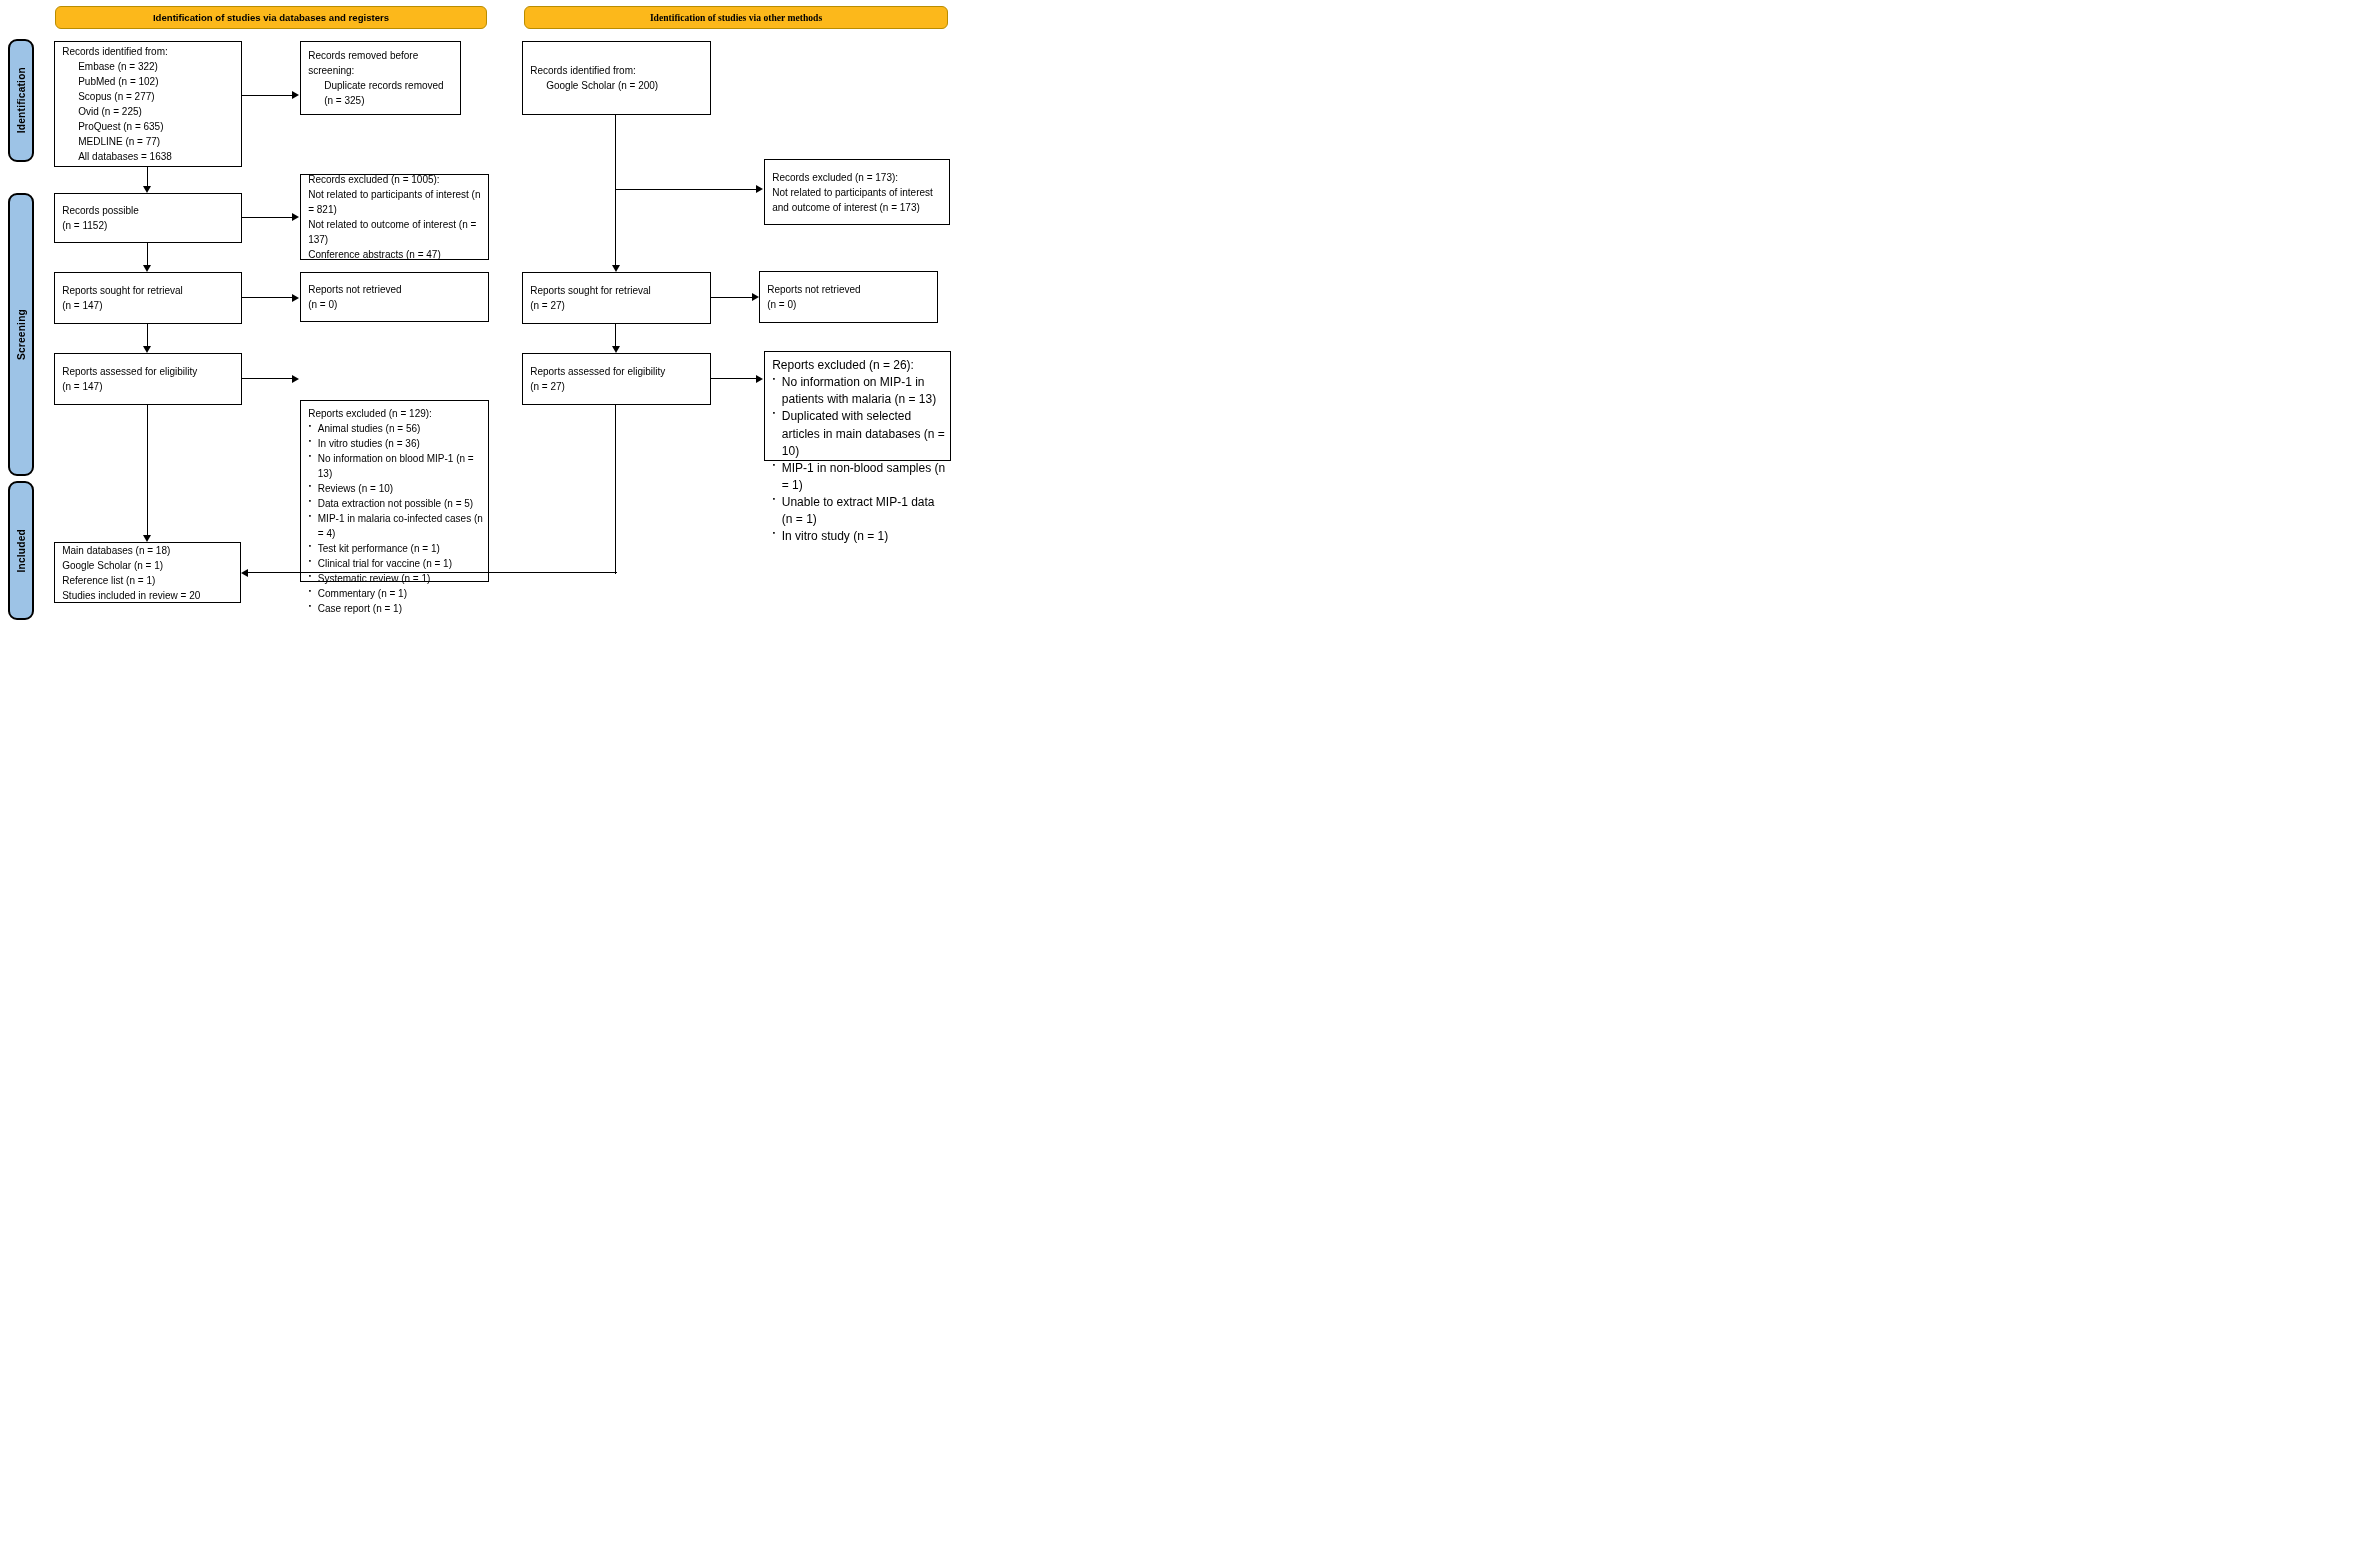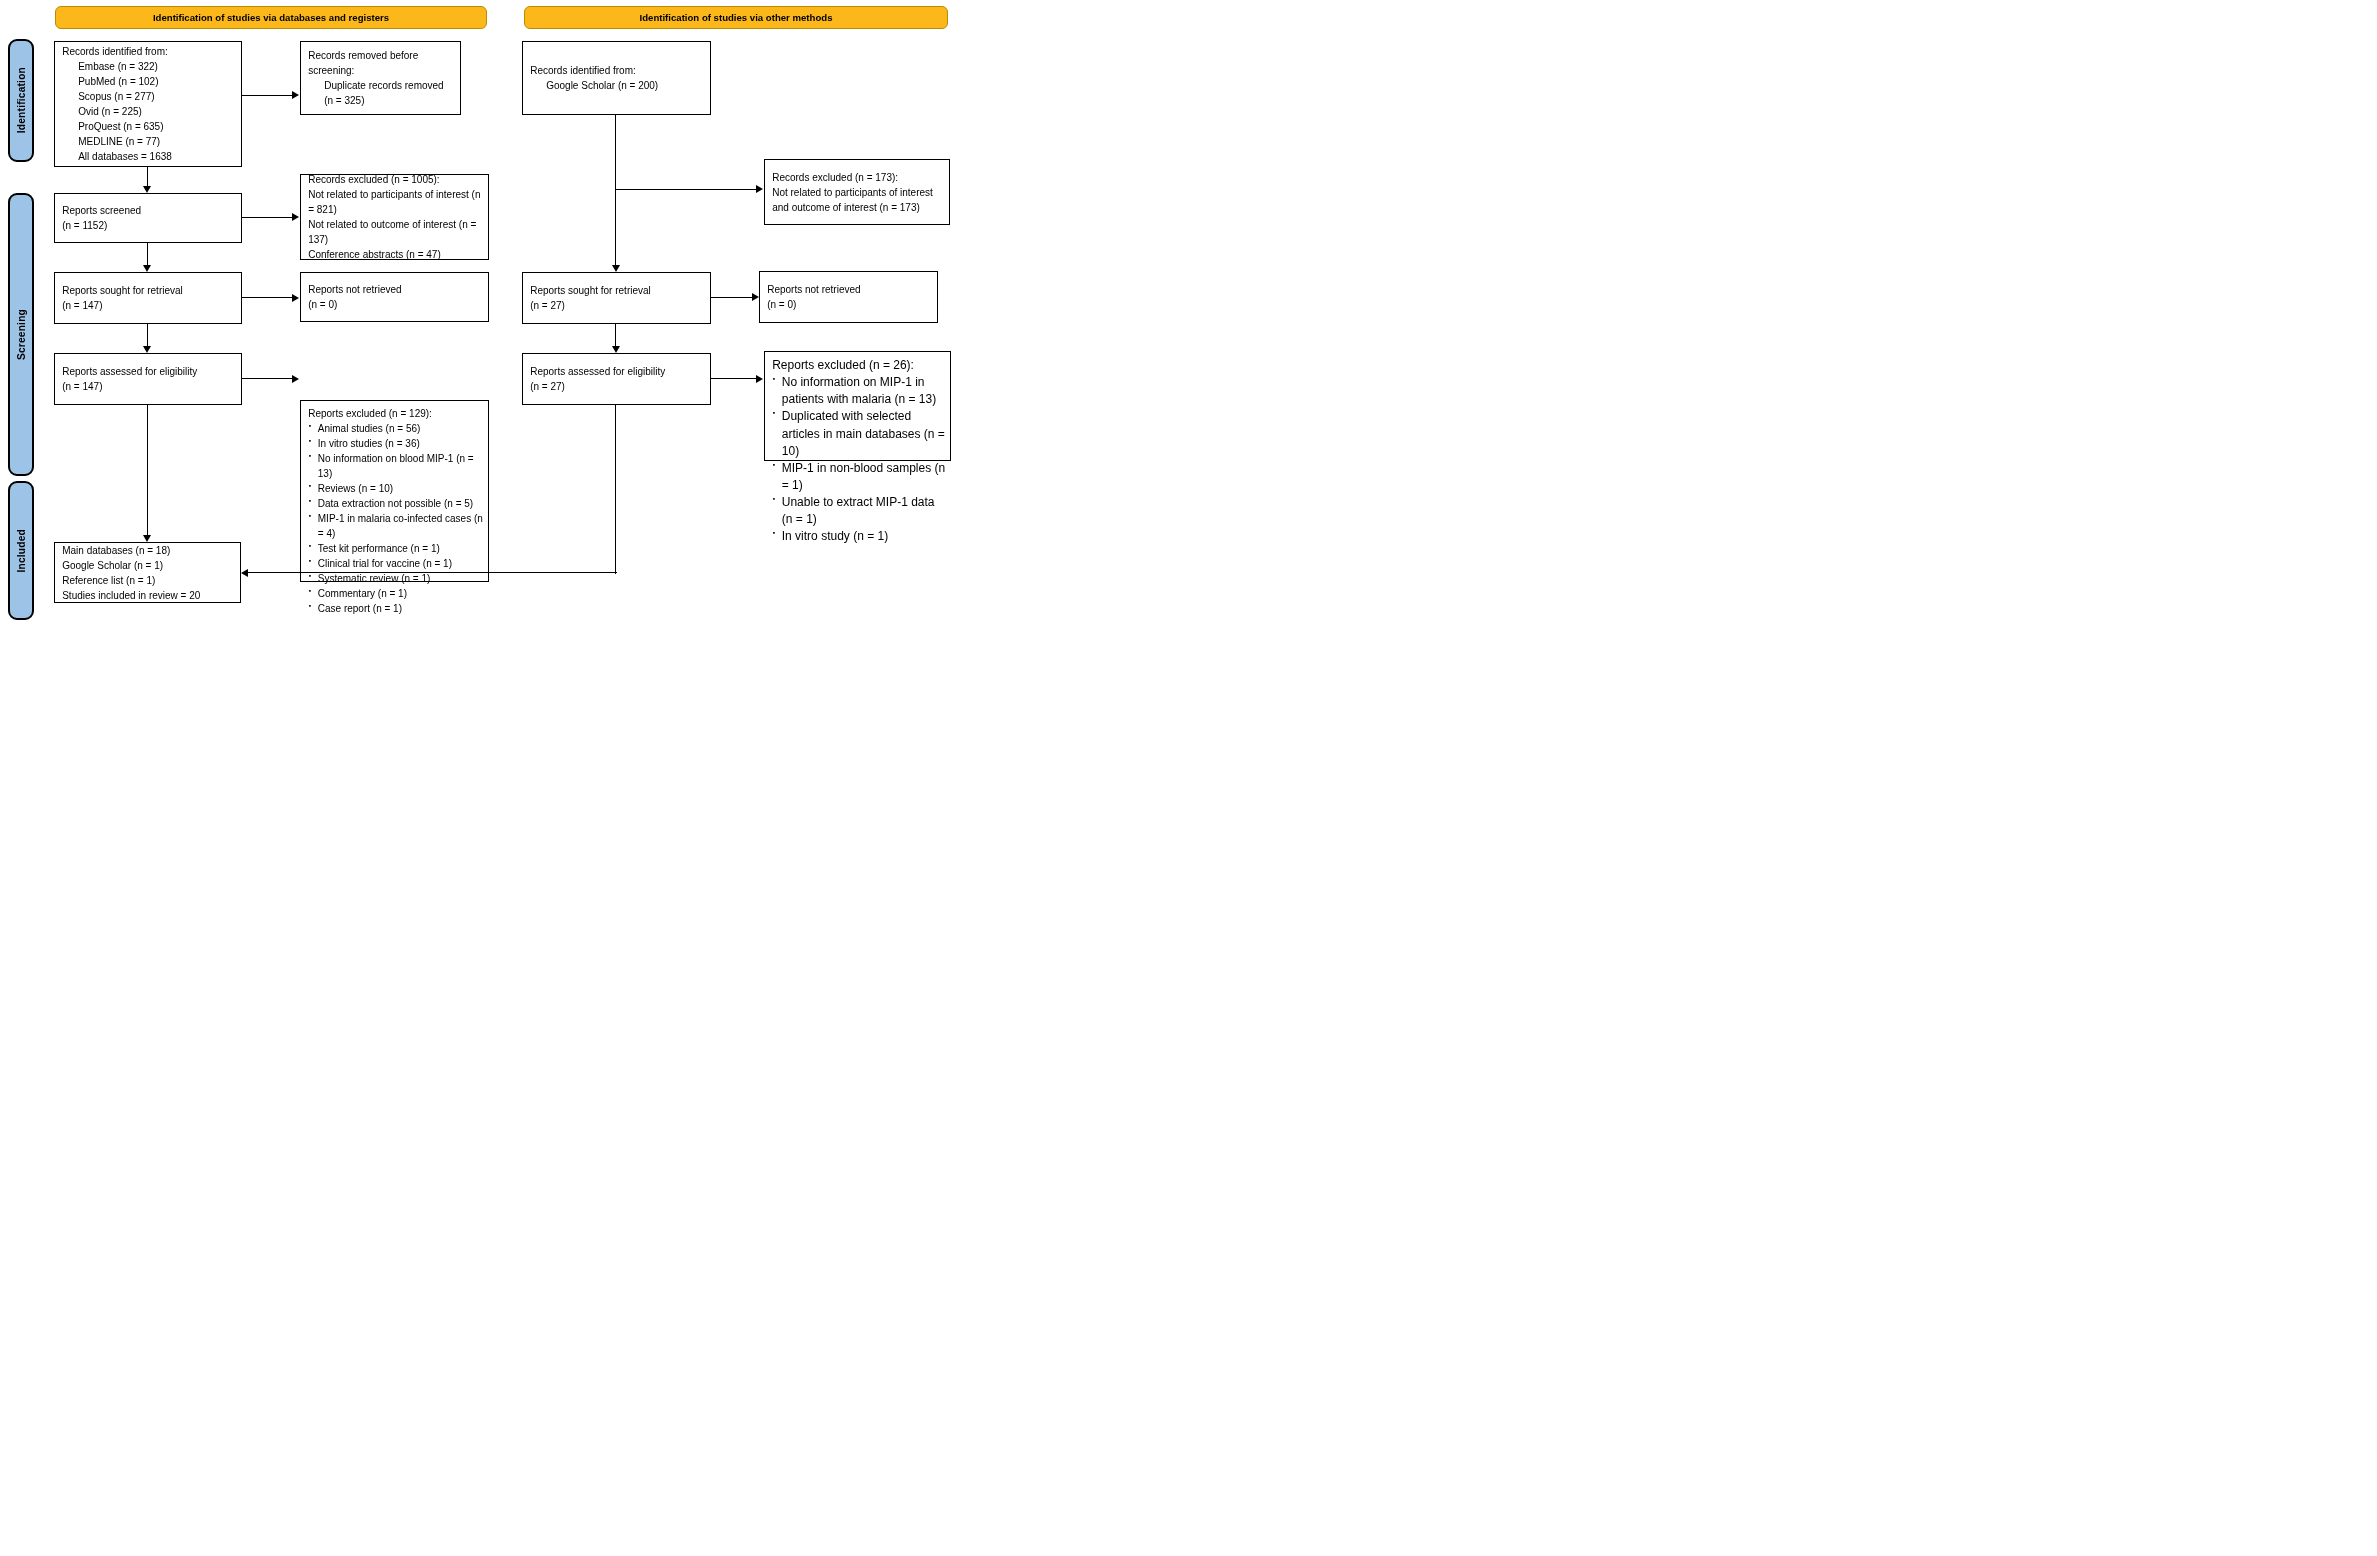--- a/index.html
+++ b/index.html
@@ -34,21 +34,21 @@
         border-bottom:4.2px solid transparent;border-right:7.2px solid #000;}
 </style>
 </head>
 <body>
 
 <div class="canvas">
 
   <div class="hdr" style="left:55px;top:6px;width:432px;height:23.4px;">
     <span>Identification of studies via databases and registers</span>
   </div>
-  <div class="hdr" style="left:524px;top:6px;width:424px;height:23.4px;">
+  <div class="hdr" style="left:524px;top:6px;width:424px;height:23.4px;font-family:Liberation Serif, serif;">
     <span>Identification of studies via other methods</span>
   </div>
 
   <div class="stage" style="left:8.4px;top:39px;width:26px;height:123px;">
     <span>Identification</span>
   </div>
   <div class="stage" style="left:8.4px;top:193px;width:26px;height:283px;">
     <span>Screening</span>
   </div>
   <div class="stage" style="left:8.4px;top:481px;width:26px;height:139px;">
@@ -70,21 +70,21 @@
 
   <div class="box" style="left:300px;top:41px;width:161px;height:74px;">
     <div>
         <div>Records removed before screening:</div>
         <div class="indent">Duplicate records removed (n = 325)</div>
       </div>
   </div>
 
   <div class="box" style="left:54px;top:193px;width:188px;height:50px;">
     <div>
-        <div>Reports screened</div>
+        <div>Records possible</div>
         <div>(n = 1152)</div>
       </div>
   </div>
 
   <div class="box" style="left:300px;top:174px;width:189px;height:86px;">
     <div>
         <div>Records excluded (n = 1005):</div>
         <div>Not related to participants of interest (n = 821)</div>
         <div>Not related to outcome of interest (n = 137)</div>
         <div>Conference abstracts (n = 47)</div>

